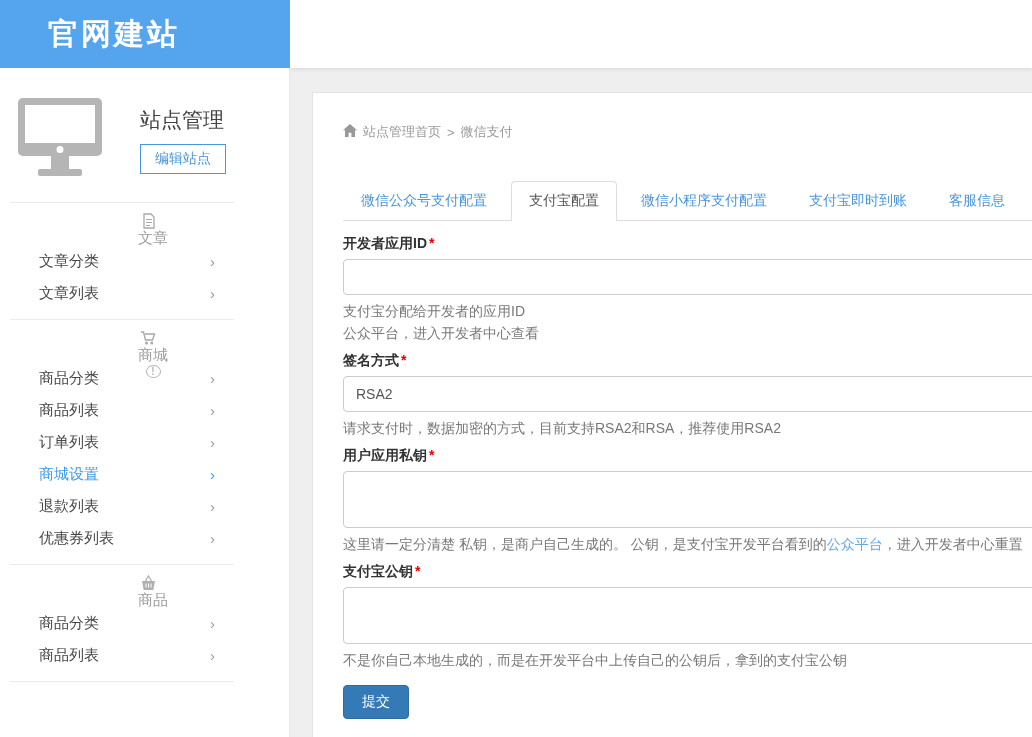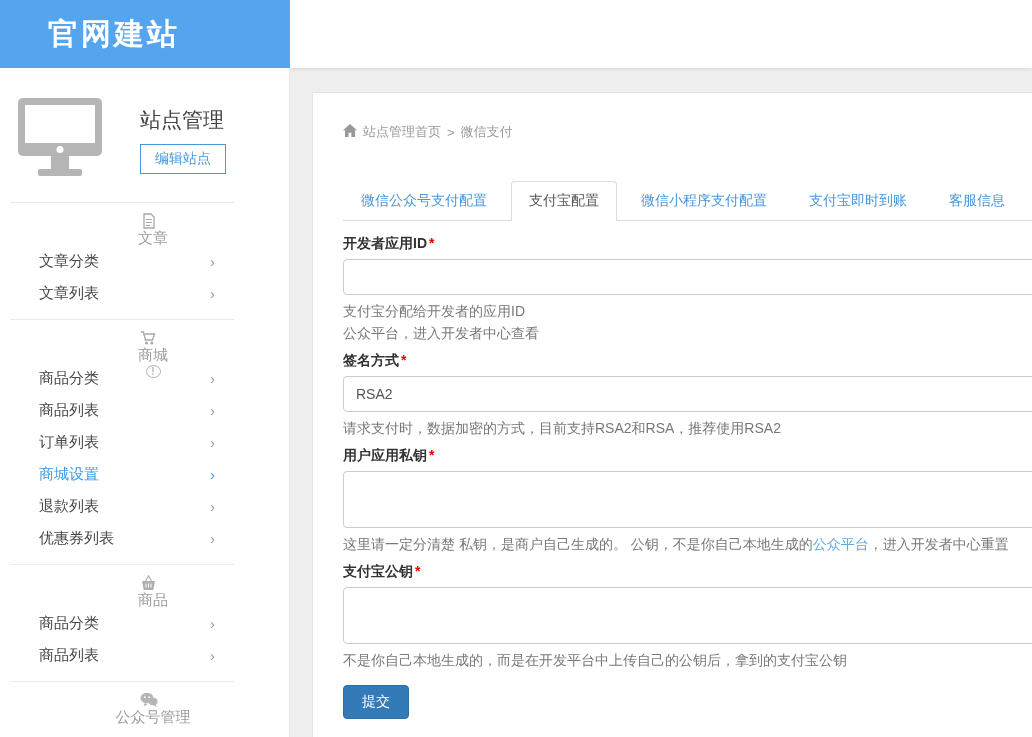--- a/index.html
+++ b/index.html
@@ -193,33 +193,20 @@
     <span>商品分类</span>
     <span class="chev">›</span>
   </div>
   <div class="nav-item">
     <span>商品列表</span>
     <span class="chev">›</span>
   </div>
 
   <div class="nav-divider"></div>
 
-  <div class="nav-section-header">
-    <span class="sec-icon">
-      <svg width="18" height="16" viewBox="0 0 18 16">
-          <ellipse cx="7" cy="6" rx="6.5" ry="5.3" fill="#b5b5b5"></ellipse>
-          <path d="M3.5 14.5l1.2-3.4 3 1.2z" fill="#b5b5b5"></path>
-          <ellipse cx="13.2" cy="9.5" rx="4.4" ry="3.8" fill="#b5b5b5"></ellipse>
-          <path d="M16.5 14.8l-.9-2.6-2.3.9z" fill="#b5b5b5"></path>
-          <circle cx="4.8" cy="5.2" r=".9" fill="#fff"></circle>
-          <circle cx="9.2" cy="5.2" r=".9" fill="#fff"></circle>
-        </svg>
-    </span>
-    <span class="sec-label">公众号管理</span>
-  </div>
 </div>
 
 <div class="main-bg">
   <div class="card">
 
     <div class="breadcrumb">
       <span>
         <svg width="14" height="13" viewBox="0 0 14 13">
             <path d="M7 0L0 6.2h2V13h3.6V8.8h2.8V13H12V6.2h2z" fill="#999"></path>
           </svg>
@@ -259,21 +246,21 @@
           <div>请求支付时，数据加密的方式，目前支持RSA2和RSA，推荐使用RSA2</div>
         </div>
       </div>
 
       <div class="form-group">
         <div class="form-label">
           <span>用户应用私钥</span><span class="req">*</span>
         </div>
         <textarea class="form-textarea" style=""></textarea>
         <div class="help">
-          <span>这里请一定分清楚 私钥，是商户自己生成的。 公钥，不是你自己本地生成的</span><span class="link">公众平台</span><span>，进入开发者中心重置</span>
+          <span>这里请一定分清楚 私钥，是商户自己生成的。 公钥，是支付宝开发平台看到的</span><span class="link">公众平台</span><span>，进入开发者中心重置</span>
         </div>
       </div>
 
       <div class="form-group">
         <div class="form-label">
           <span>支付宝公钥</span><span class="req">*</span>
         </div>
         <textarea class="form-textarea" style=""></textarea>
         <div class="help">
           <div>不是你自己本地生成的，而是在开发平台中上传自己的公钥后，拿到的支付宝公钥</div>

